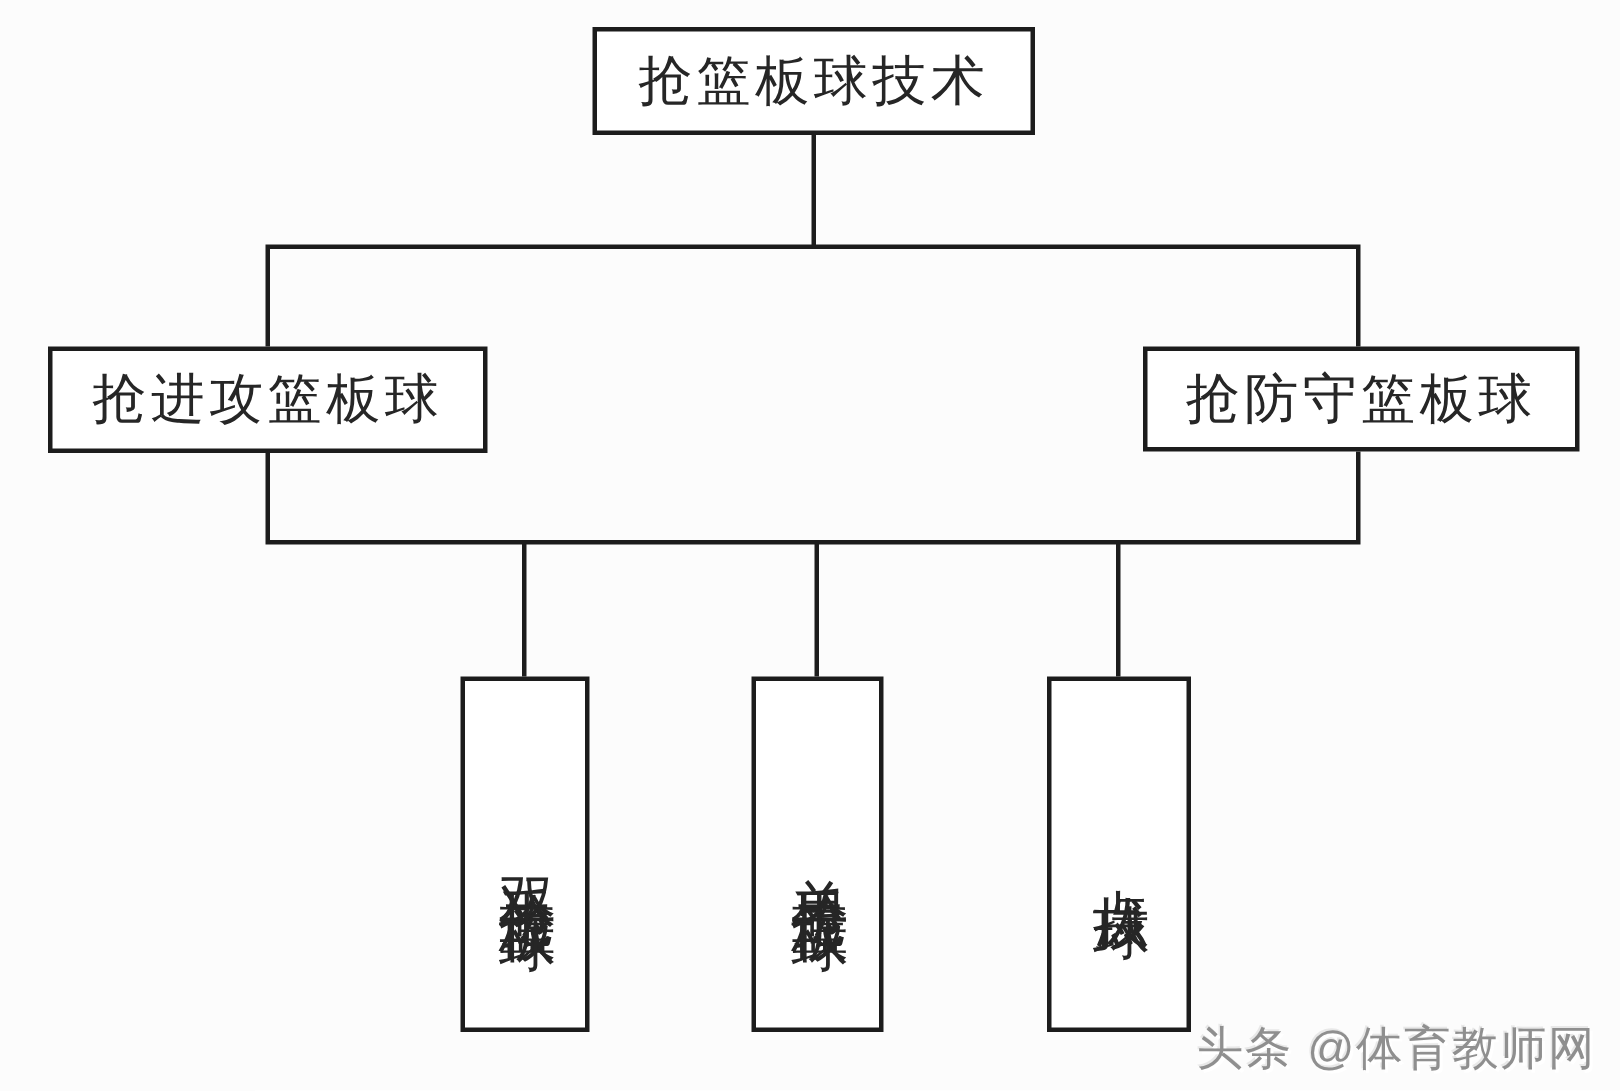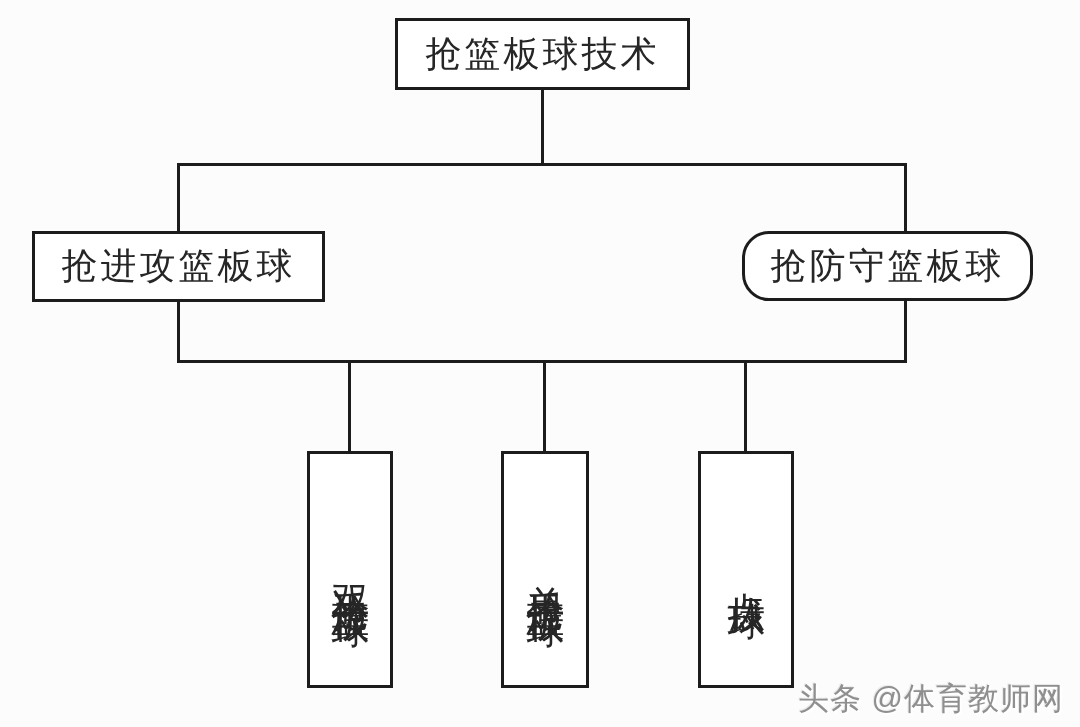--- a/index.html
+++ b/index.html
@@ -46,21 +46,21 @@
     z-index: 2;
   }
   .node .label {
     font-size: 36px;
     letter-spacing: 3px;
     white-space: nowrap;
     color: #262626;
   }
   .root-node    { left: 395px; top: 18px;  width: 295px; height: 72px; }
   .branch-left  { left: 32px;  top: 231px; width: 293px; height: 71px; }
-  .branch-right { left: 742px; top: 231px; width: 291px; height: 70px; border-radius: 27px; }
+  .branch-right { left: 762px; top: 231px; width: 291px; height: 70px; }
 
   .leaf-node {
     position: absolute;
     top: 451px;
     height: 237px;
     background: #ffffff;
     border: 3px solid #1c1c1c;
     box-sizing: border-box;
     display: flex;
     align-items: center;

